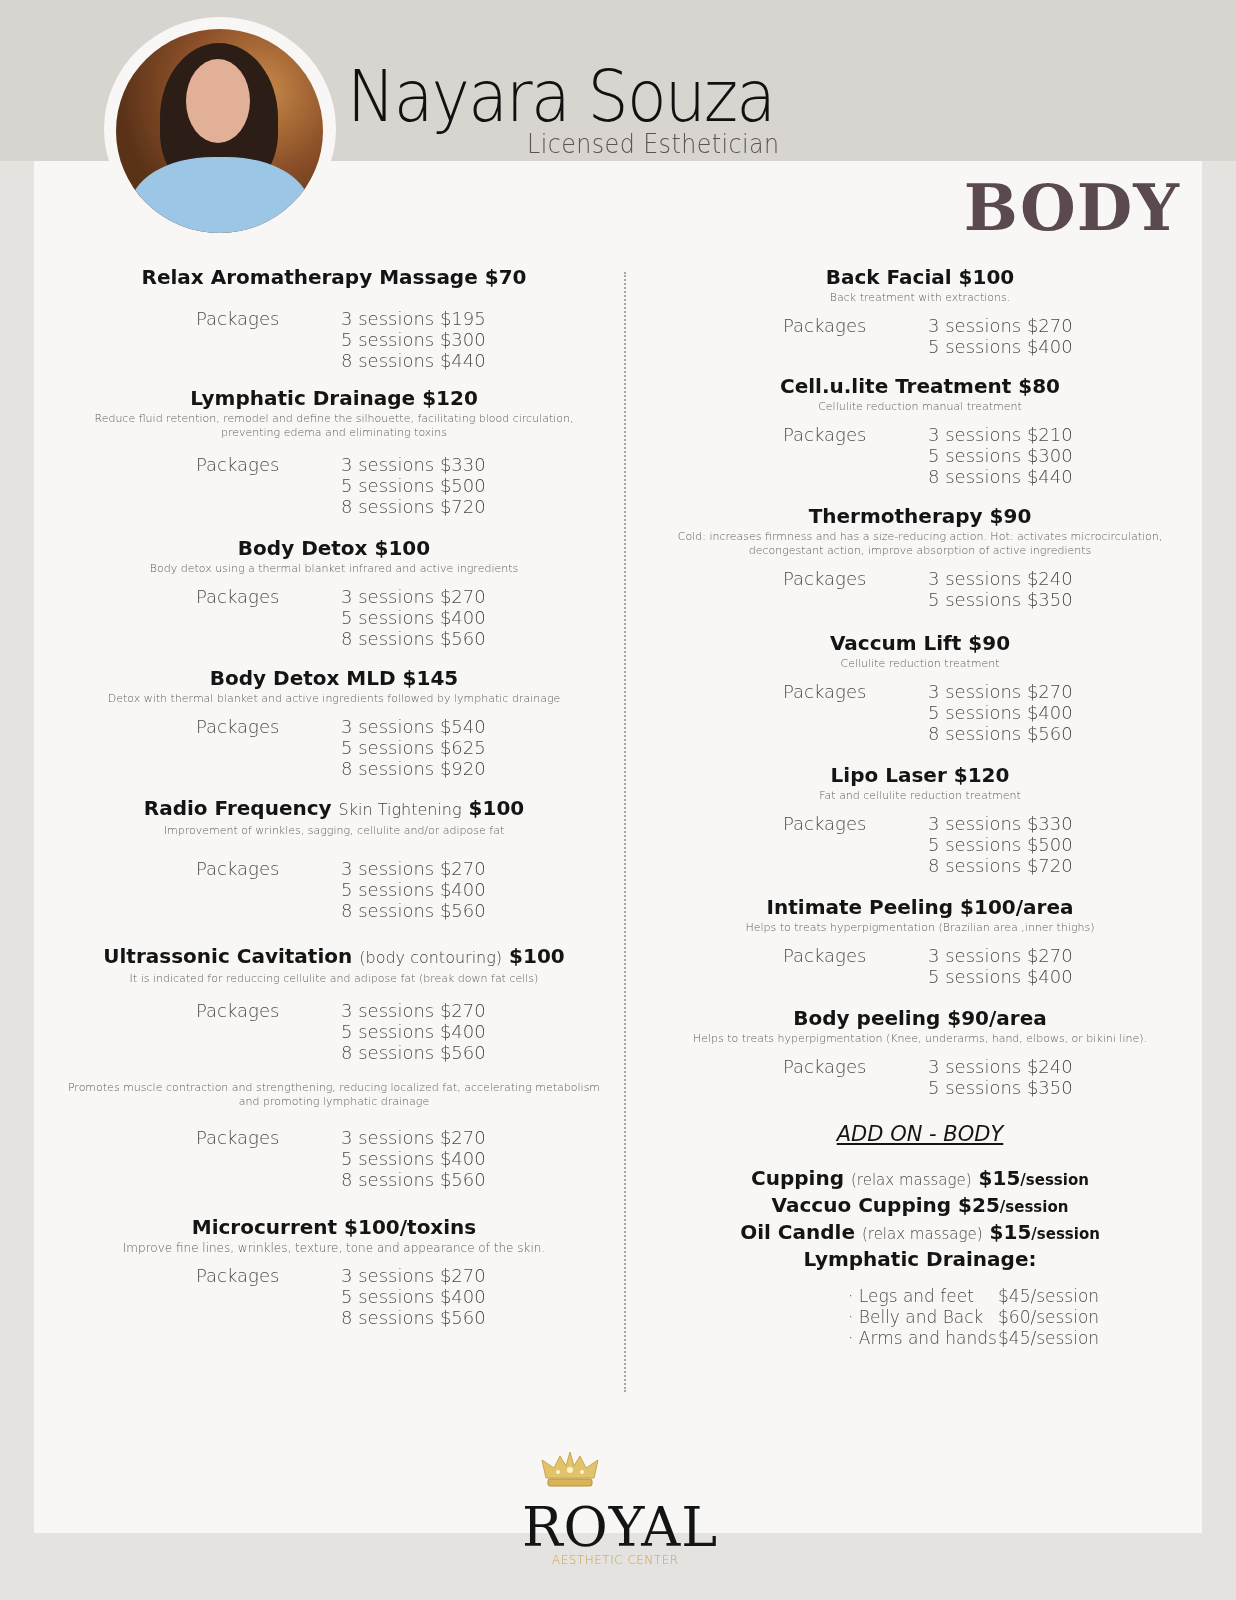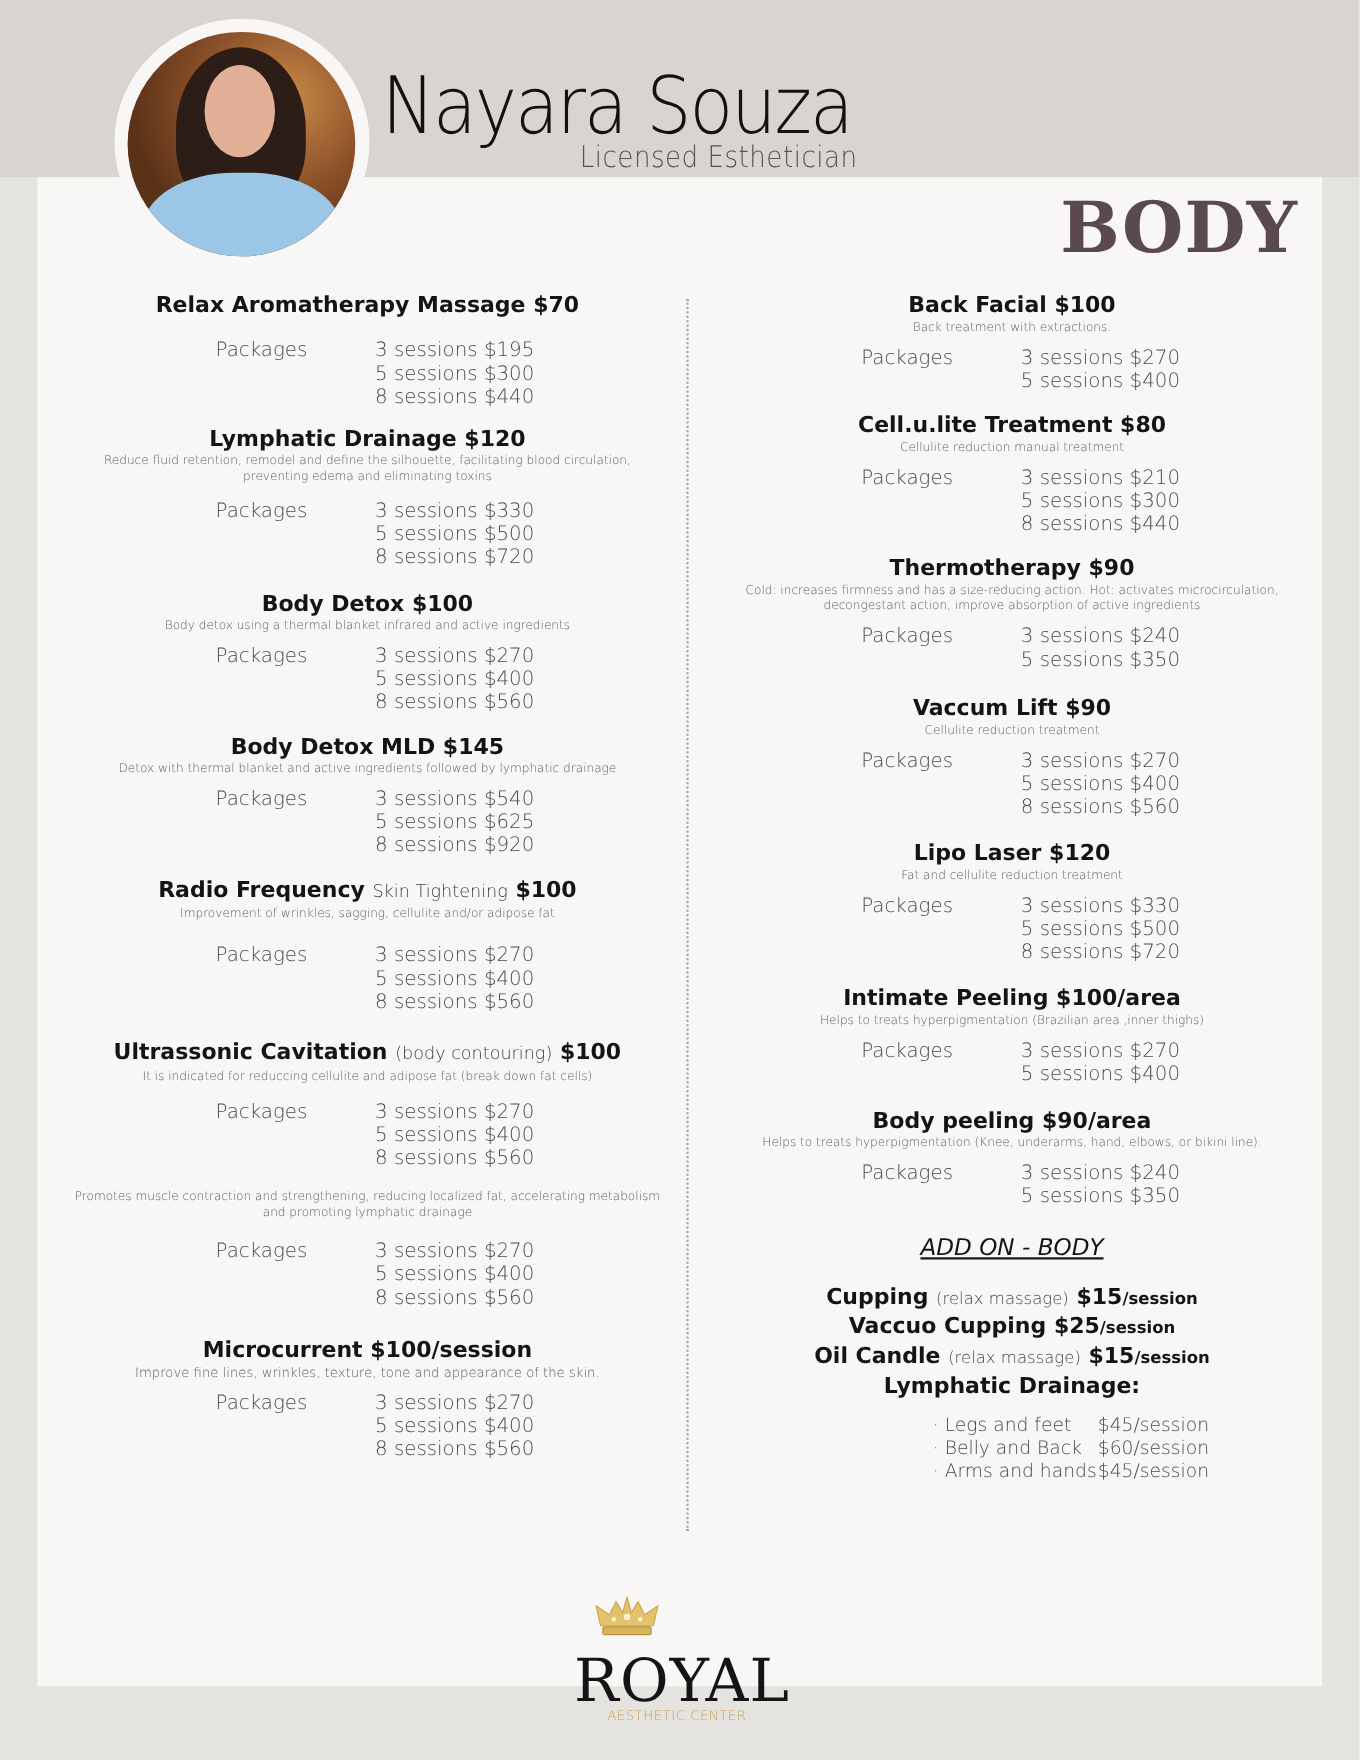--- a/index.html
+++ b/index.html
@@ -224,21 +224,21 @@
       <div class="lbl">Packages</div>
       <div class="opts">
         <div>3 sessions $270</div>
         <div>5 sessions $400</div>
         <div>8 sessions $560</div>
       </div>
     </div>
   </div>
 
   <div class="service" style="margin-top:24px">
-    <h3>Microcurrent $100/session</h3>
+    <h3>Microcurrent $100/toxins</h3>
     <div class="desc" style="font-size:12px">Improve fine lines, wrinkles, texture, tone and appearance of the skin.</div>
     <div class="pkg">
       <div class="lbl">Packages</div>
       <div class="opts">
         <div>3 sessions $270</div>
         <div>5 sessions $400</div>
         <div>8 sessions $560</div>
       </div>
     </div>
   </div>

